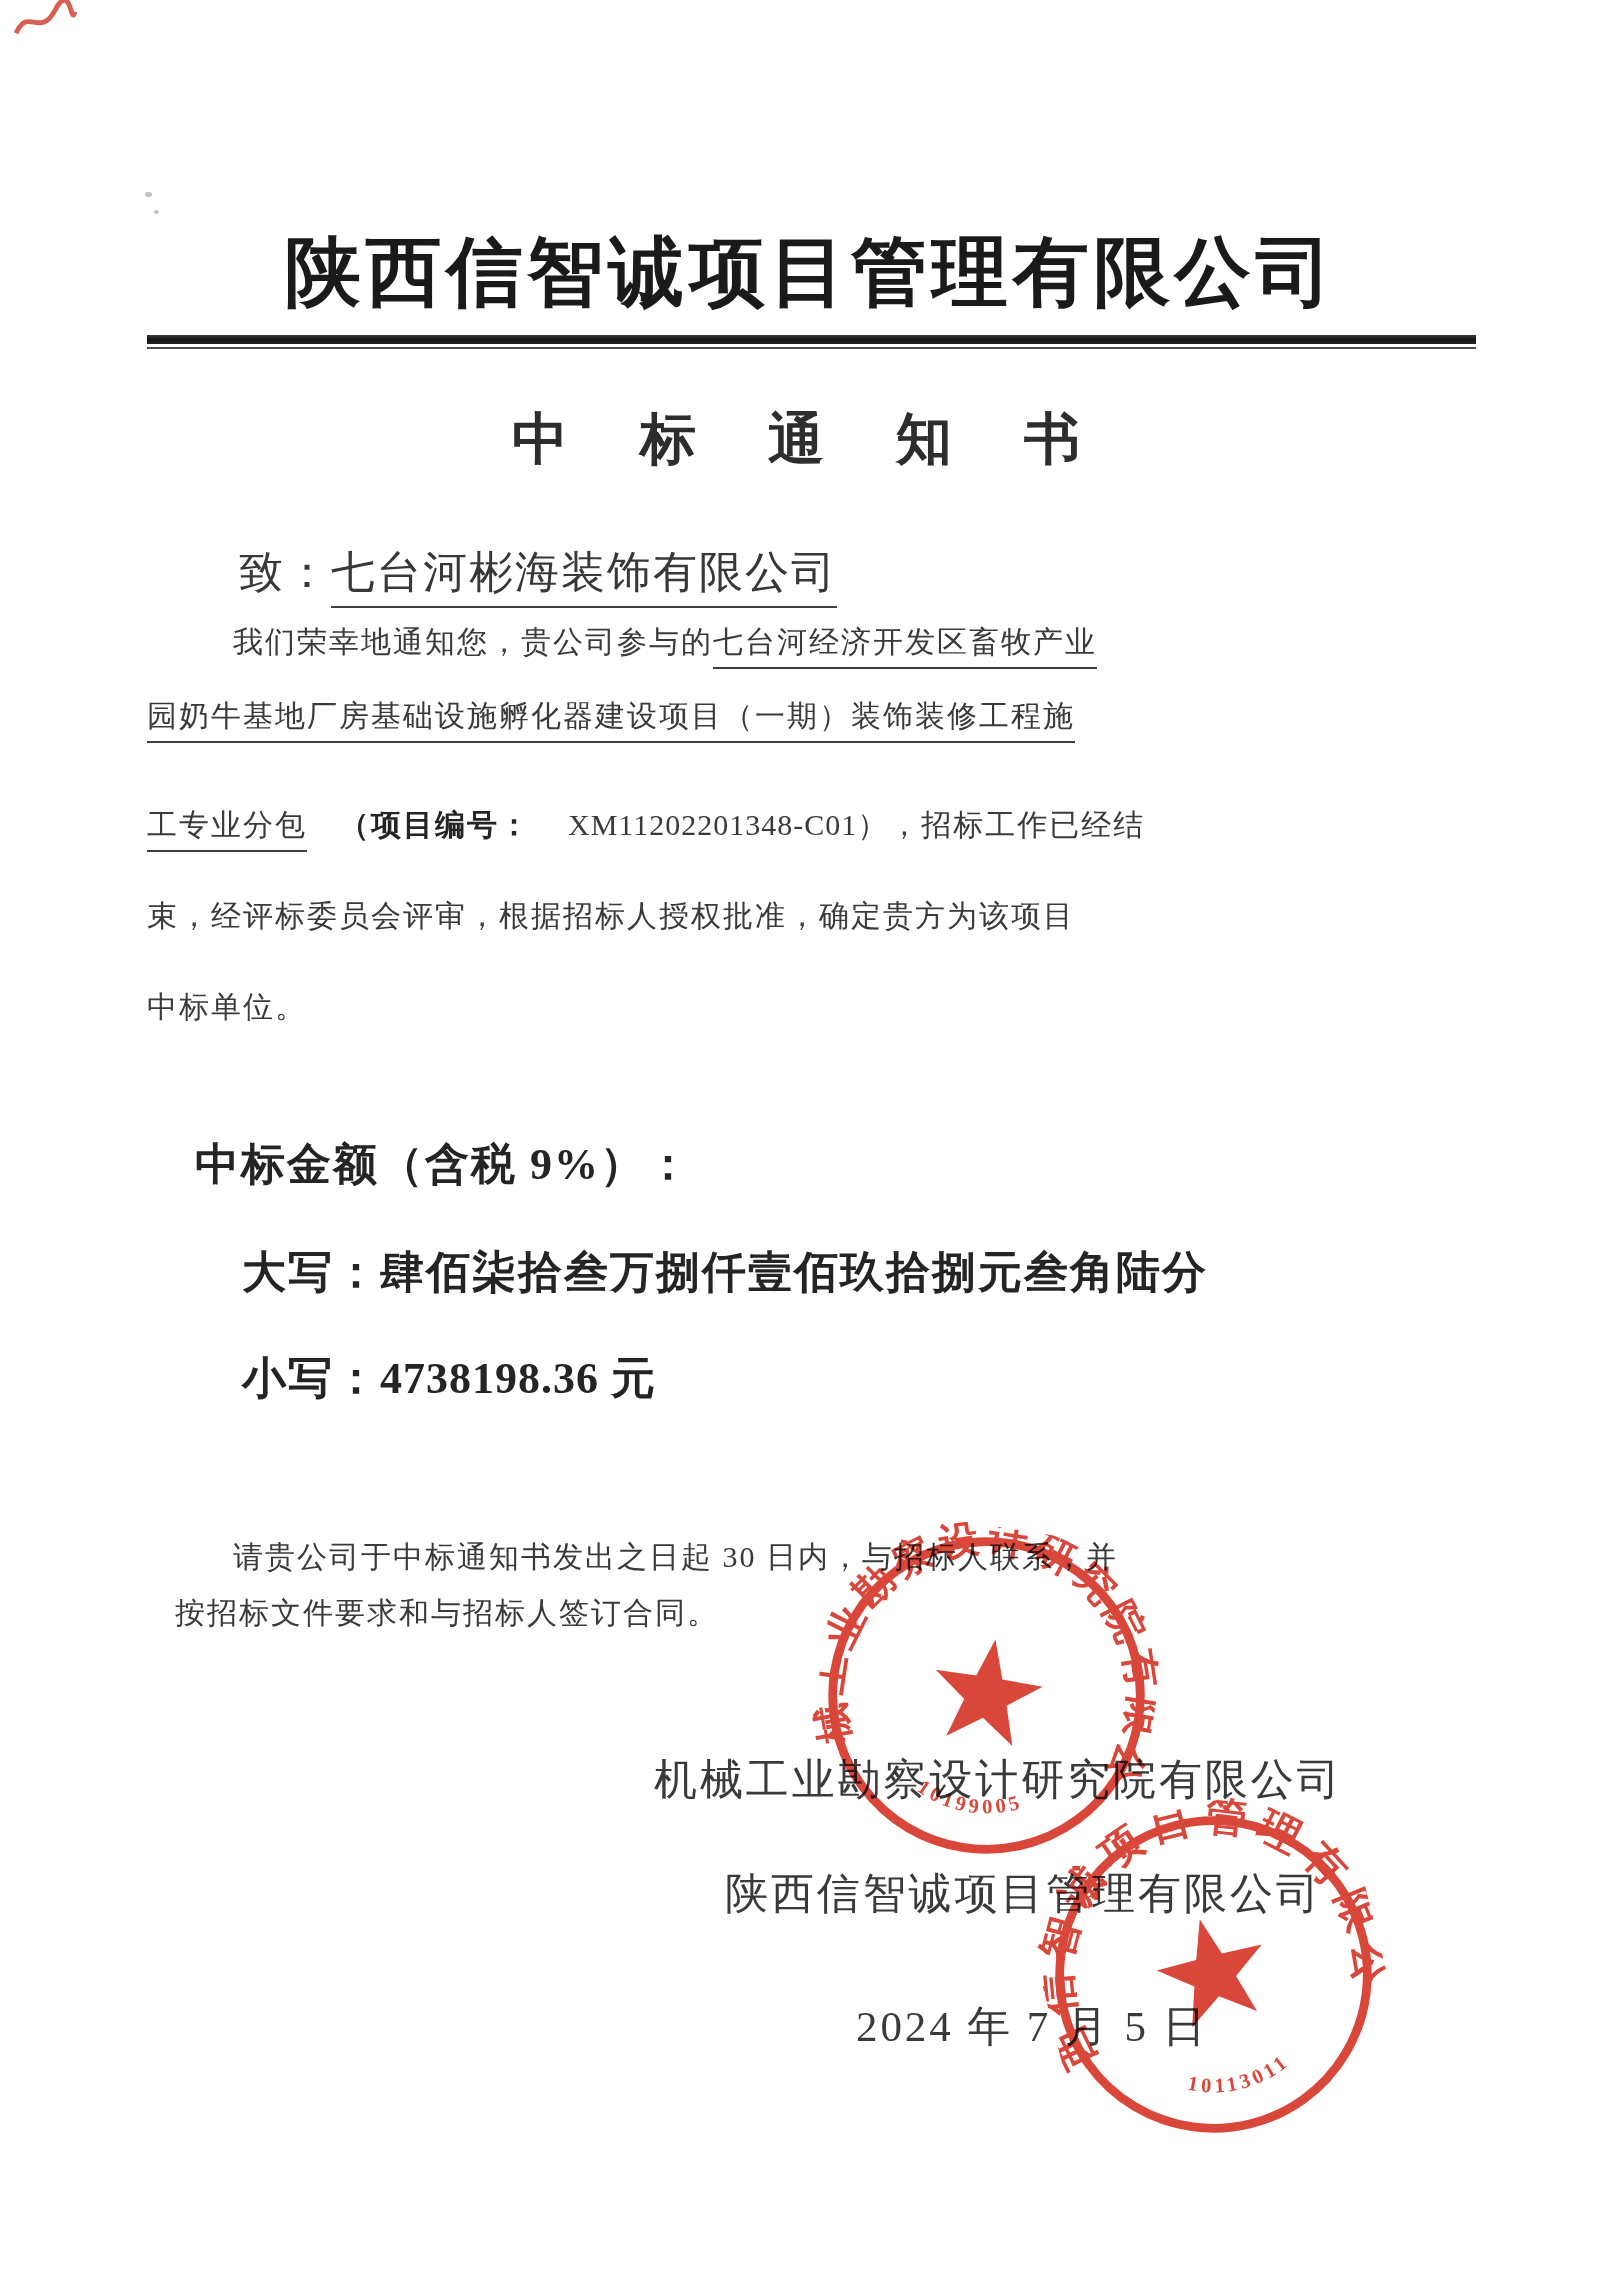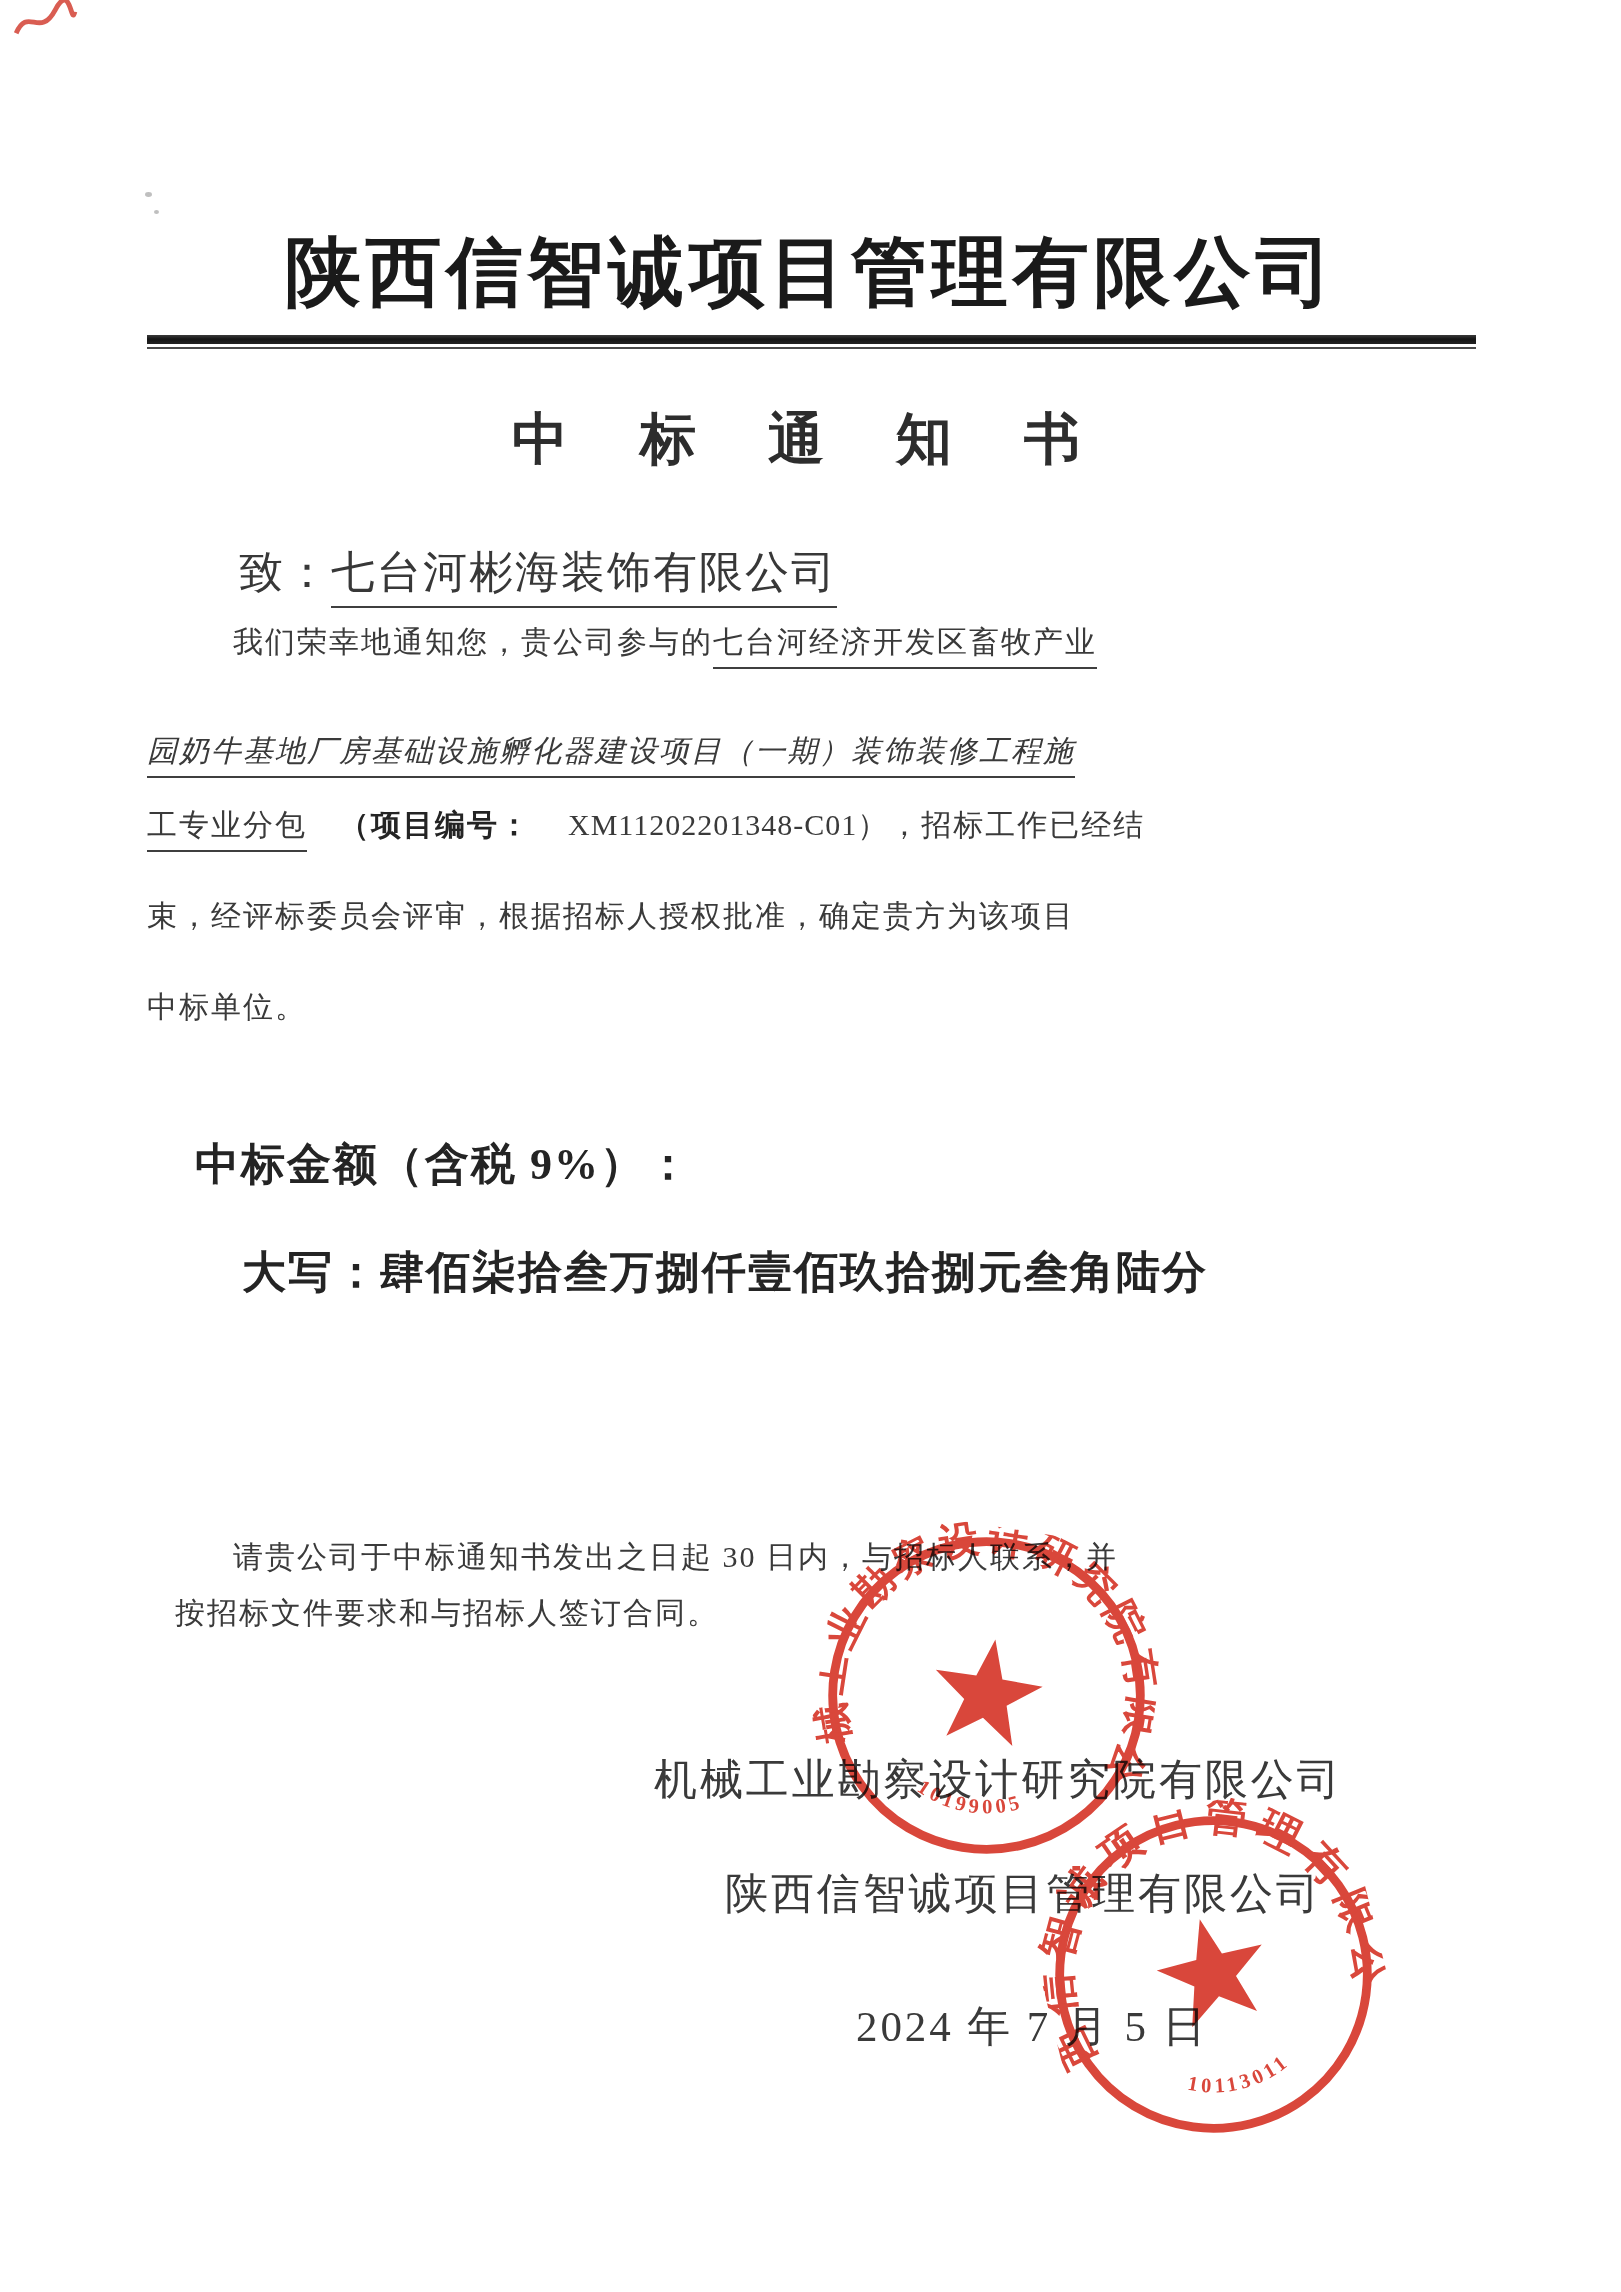--- a/index.html
+++ b/index.html
@@ -77,31 +77,32 @@
     <div class="rule-thick"></div>
     <div class="rule-thin"></div>
   </div>
 
   <div class="abs doc-title">中 标 通 知 书</div>
 
   <div class="abs salutation"><span>致：</span><span class="ul">七台河彬海装饰有限公司</span></div>
 
   <div class="abs bline indent" style="top:627px;"><span>我们荣幸地通知您，贵公司参与的</span><span class="ul">七台河经济开发区畜牧产业</span></div>
 
-  <div class="abs bline" style="top:736px;font-style:italic;"><span class="ul">园奶牛基地厂房基础设施孵化器建设项目（一期）装饰装修工程施</span></div>
+  <div class="abs bline" style="top:701px;"><span class="ul">园奶牛基地厂房基础设施孵化器建设项目（一期）装饰装修工程施</span></div>
 
   <div class="abs bline" style="top:810px;"><span class="ul">工专业分包</span><span class="b">（项目编号：</span><span class="num gap-before">XM11202201348-C01</span><span>），招标工作已经结</span></div>
 
   <div class="abs bline" style="top:901px;">束，经评标委员会评审，根据招标人授权批准，确定贵方为该项目</div>
   <div class="abs bline" style="top:992px;">中标单位。</div>
 
   <div class="abs amount-heading">中标金额（含税 9%）：</div>
 
   <div class="abs amount-line" style="top:1243px;left:242px;"><span>大写：</span><span>肆佰柒拾叁万捌仟壹佰玖拾捌元叁角陆分</span></div>
 
+  <div class="abs amount-line" style="top:1349px;left:242px;"><span>小写：</span><span class="num">4738198.36 元</span></div>
 
   <div class="abs bline indent" style="top:1514px;margin-top:28px;">请贵公司于中标通知书发出之日起 30 日内，与招标人联系，并</div>
   <div class="abs bline" style="top:1598px;margin-left:28px;">按招标文件要求和与招标人签订合同。</div>
 
   <div class="abs signer" style="top:1751px;left:654px;">机械工业勘察设计研究院有限公司</div>
   <div class="abs signer" style="top:1865px;left:725px;">陕西信智诚项目管理有限公司</div>
   <div class="abs signer" style="top:1998px;left:856px;">2024 年 7 月 5 日</div>
 
   <svg class="abs seal" style="left:818px;top:1527px;transform:rotate(9deg);" width="337" height="337" viewBox="-172 -172 344 344">
     <defs>

